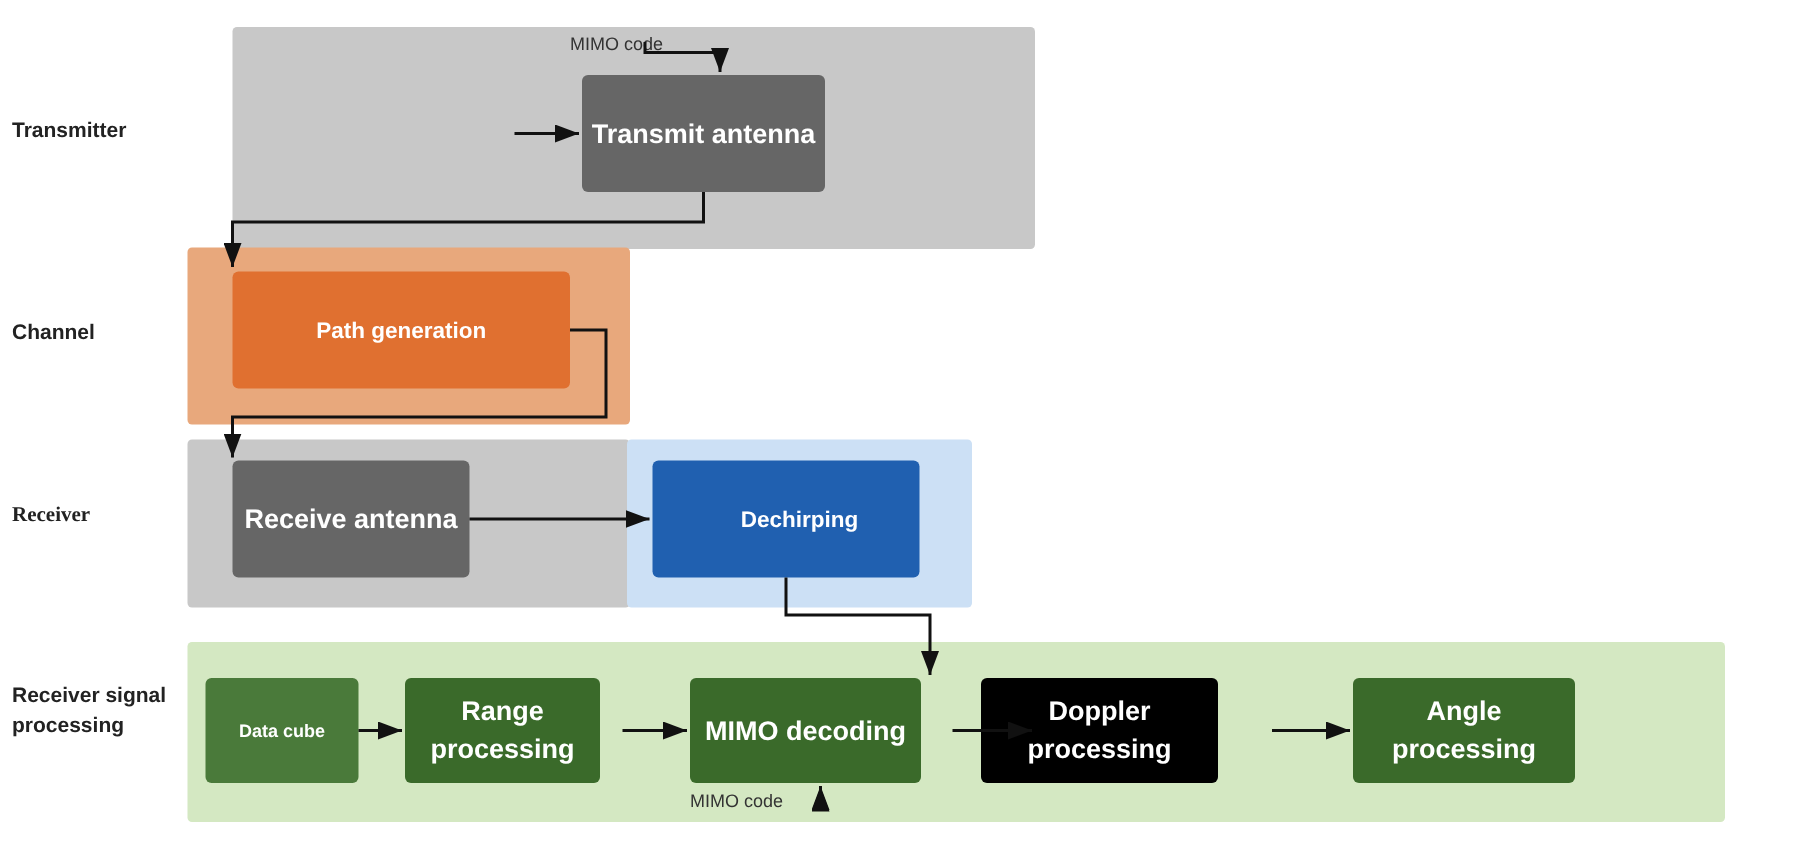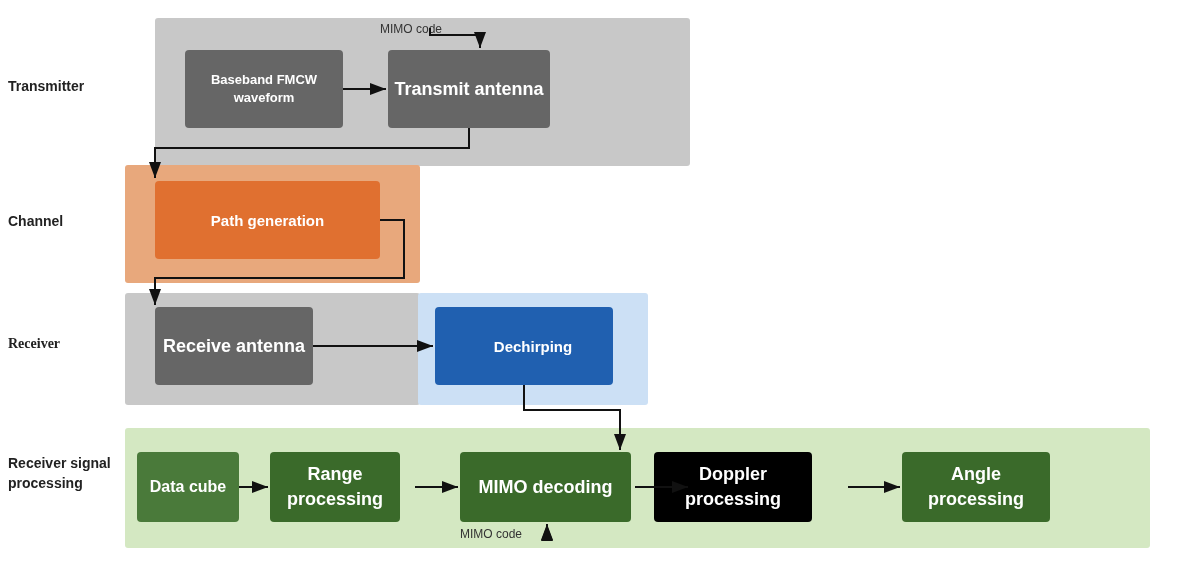--- a/index.html
+++ b/index.html
@@ -91,51 +91,47 @@
 
   <div class="section-label" style="top: 336px; font-family: Liberation Serif, serif;">Receiver</div>
 
   <div class="section-label" style="top: 454px; line-height: 1.4; white-space: pre-line;">Receiver signal
 processing</div>
 
   <div class="mimo-label-top" style="left: 380px; top: 22px;">MIMO code</div>
 
   <div class="mimo-label-bottom" style="left: 460px; top: 527px;">MIMO code</div>
 
-  <div class="block-box" style="background:#666666; left:185px; top:50px; width:158px; height:78px; font-size:13px;">
-    <span style="white-space:pre-line; line-height:1.4;">Baseband FMCW
-waveform</span>
-  </div>
 
   <div class="block-box" style="background:#666666; left:388px; top:50px; width:162px; height:78px;">
     <span>Transmit antenna</span>
   </div>
 
   <div class="block-box" style="background:#e07030; left:155px; top:181px; width:225px; height:78px; font-size:15px;">
     <span>Path generation</span>
   </div>
 
   <div class="block-box" style="background:#666666; left:155px; top:307px; width:158px; height:78px;">
     <span>Receive antenna</span>
   </div>
 
   <div class="block-box" style="background:#2060b0; left:435px; top:307px; width:178px; height:78px; font-size:15px;padding-left:24px;">
     <span>Dechirping</span>
   </div>
 
-  <div class="block-box" style="background:#4a7a3a; left:137px; top:452px; width:102px; height:70px; font-size:16px;">
+  <div class="block-box" style="background:#4a7a3a; left:137px; top:452px; width:102px; height:70px; font-size:12px;">
     <span>Data cube</span>
   </div>
 
   <div class="block-box" style="background:#3a6a2a; left:270px; top:452px; width:130px; height:70px;">
     <span style="white-space:pre-line; line-height:1.4;">Range
 processing</span>
   </div>
 
-  <div class="block-box" style="background:#3a6a2a; left:460px; top:452px; width:171px; height:70px;">
+  <div class="block-box" style="background:#3a6a2a; left:460px; top:452px; width:154px; height:70px;">
     <span>MIMO decoding</span>
   </div>
 
   <div class="block-box" style="background:#000000; left:654px; top:452px; width:158px; height:70px;">
     <span style="white-space:pre-line; line-height:1.4;">Doppler
 processing</span>
   </div>
 
   <div class="block-box" style="background:#3a6a2a; left:902px; top:452px; width:148px; height:70px;">
     <span style="white-space:pre-line; line-height:1.4;">Angle

